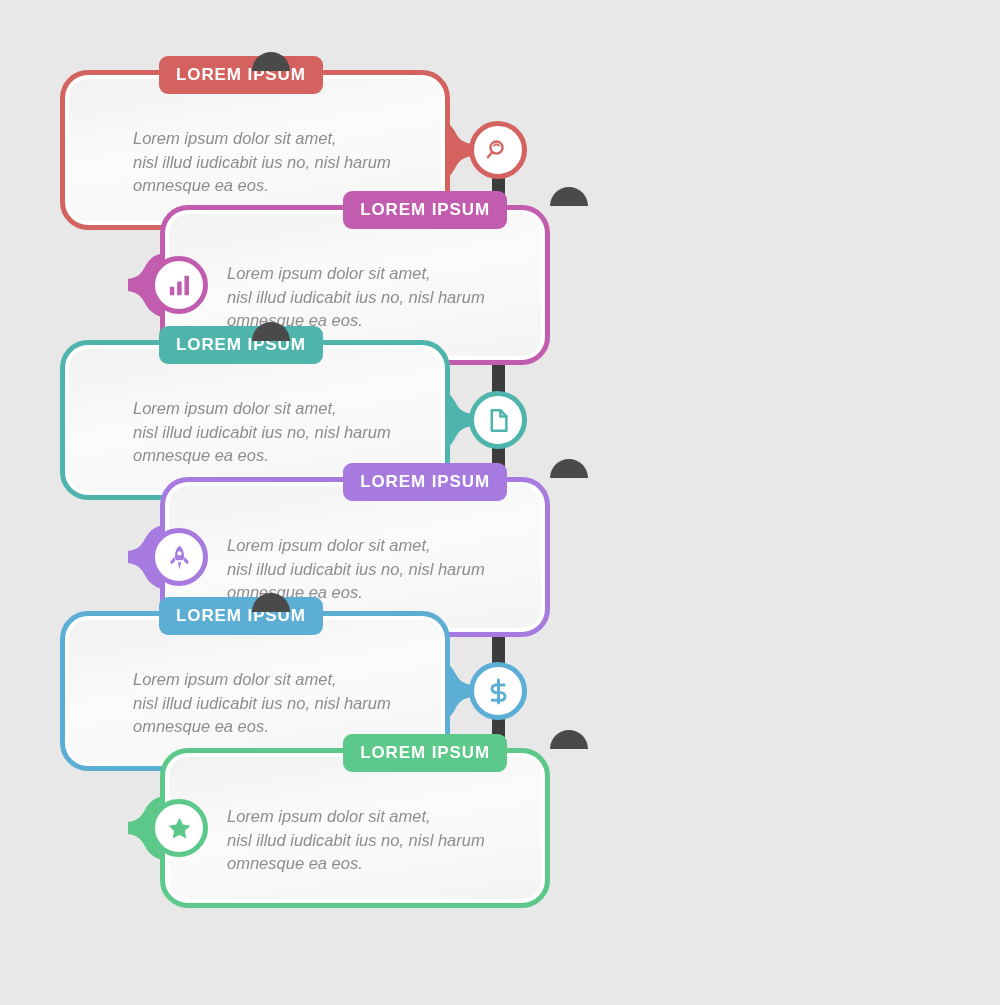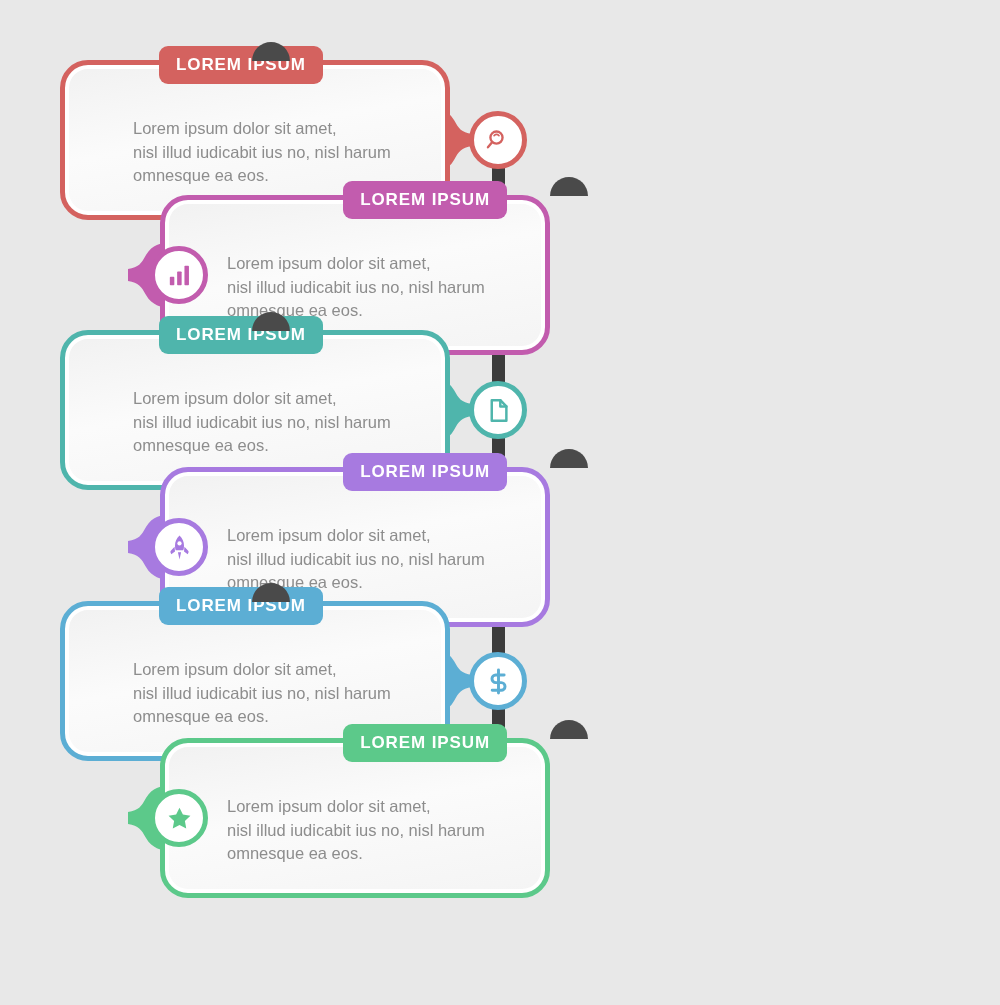--- a/index.html
+++ b/index.html
@@ -24,21 +24,21 @@
   
   .spine {
     position: absolute;
     left: 492px;
     width: 13px;
     background: #3c3c3c;
     z-index: 1;
   }
 
   
-  .item { position: absolute; }
+  .item { position: absolute; margin-top: 10px; }
 
   .card {
     position: absolute;
     top: 0;
     width: 390px;
     height: 160px;
     border-style: solid;
     border-width: 5px;
     border-radius: 28px;
     background: linear-gradient(170deg, #f1f1f1 0%, #fbfbfb 45%, #f4f4f4 100%);
@@ -51,20 +51,21 @@
 
   .card-body {
     position: absolute;
     left: 0; right: 0;
     top: 52px;
     padding: 0 34px 0 68px;
     font-size: 16.5px;
     line-height: 23.5px;
     color: #8d8d8d;
     white-space: pre-line;
+    font-style: italic;
   }
   .item.right .card-body { padding: 0 40px 0 62px; }
 
   
   .neck {
     position: absolute;
     width: 56px;
     height: 76px;
     top: 42px;
     z-index: 2;

